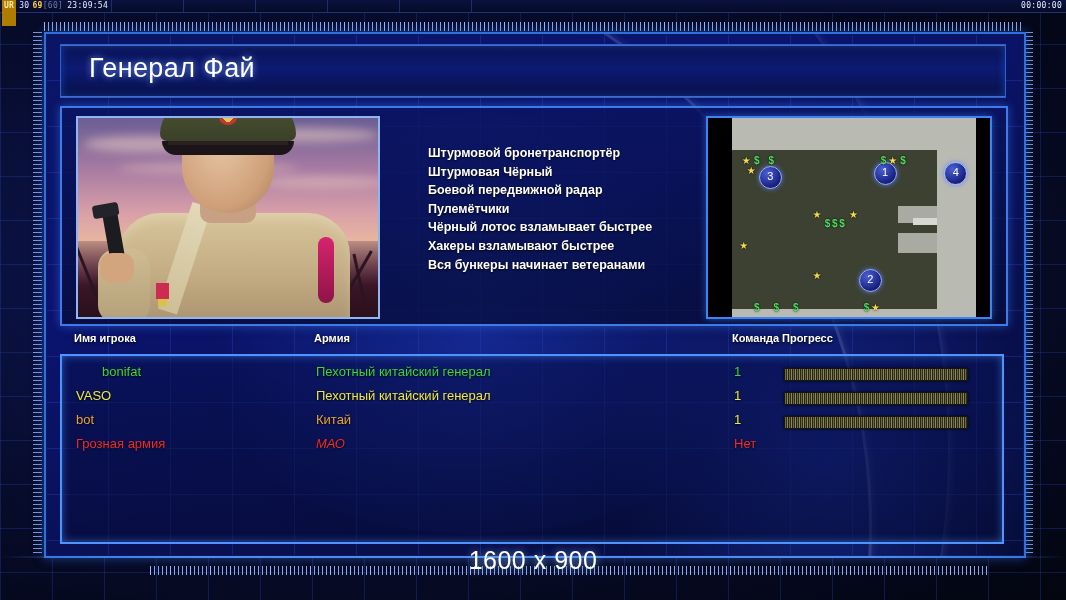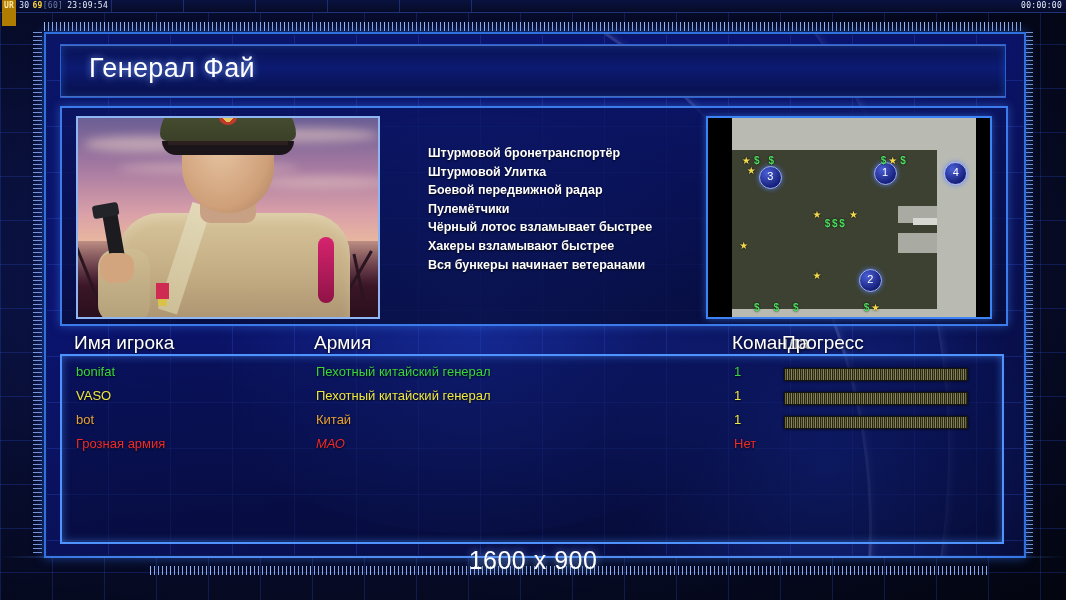--- a/index.html
+++ b/index.html
@@ -138,21 +138,21 @@
      border:1.5px solid #9fb4ff;color:#fff;font-size:11px;line-height:19px;
      text-align:center;box-shadow:0 0 5px rgba(90,130,255,.8);}
   .star{position:absolute;color:#f2da4c;font-size:10px;line-height:10px;
      text-shadow:0 0 2px #000;}
   .dollar{position:absolute;color:#4ddc5c;font-size:10px;font-weight:bold;
      line-height:10px;text-shadow:0 0 2px #000;}
 
   
   .tablewrap{position:absolute;left:14px;top:298px;width:944px;height:210px;}
   .thead{position:relative;height:22px;}
-  .thead span{position:absolute;font-size:19px;font-weight:normal;color:#fff;
+  .thead span{position:absolute;font-size:11px;font-weight:bold;color:#fff;
      text-shadow:0 1px 3px rgba(0,0,0,.9);}
   .tbody{position:absolute;left:0;top:22px;width:940px;height:186px;
      border:2px solid #4f93ff;box-shadow:0 0 8px rgba(70,145,255,.55) inset;
      background:linear-gradient(to bottom,rgba(8,16,80,.55),rgba(5,10,48,.55));}
   .prow{position:relative;height:24px;}
   .prow>span{position:absolute;font-size:13px;white-space:nowrap;
      text-shadow:0 1px 2px rgba(0,0,0,.85);}
   .c-name{left:14px;} .c-army{left:254px;} .c-team{left:672px;}
   .pbar{position:absolute;left:722px;top:4px;width:182px;height:11px;
      border:1px solid #15160e;
@@ -229,21 +229,21 @@
         <div class="capband"></div>
         <div class="cap"></div>
         <div class="capemb"></div>
         <div class="parm"></div>
         <div class="pistol"></div>
         <div class="hand"></div>
       </div>
 
       <ul class="bonuslist">
         <li>Штурмовой бронетранспортёр</li>
-        <li>Штурмовой Улитка</li>
+        <li>Штурмовая Чёрный</li>
         <li>Боевой передвижной радар</li>
         <li>Пулемётчики</li>
         <li>Чёрный лотос взламывает быстрее</li>
         <li>Хакеры взламывают быстрее</li>
         <li>Вся бункеры начинает ветеранами</li>
       </ul>
 
       <div class="mapbox">
         <div class="mapbg">
           <div class="mapterr"></div>
@@ -284,21 +284,21 @@
       <div class="thead">
         <span class="c-name">Имя игрока</span>
         <span class="c-army">Армия</span>
         <span class="c-team">Команда</span>
         <span style="left:722px;">Прогресс</span>
       </div>
       <div class="tbody">
         <div style="height:8px;"></div>
 
         <div class="prow">
-          <span class="c-name" style="color:#3ad63a;">bonifat</span>
+          <span class="c-name" style="color:#3ad63a;margin-left:26px;">bonifat</span>
           <span class="c-army" style="color:#3ad63a;">Пехотный китайский генерал</span>
           <span class="c-team" style="color:#3ad63a;">1</span>
           <div class="pbar"></div>
         </div>
 
         <div class="prow">
           <span class="c-name" style="color:#efe742;">VASO</span>
           <span class="c-army" style="color:#efe742;">Пехотный китайский генерал</span>
           <span class="c-team" style="color:#efe742;">1</span>
           <div class="pbar"></div>

